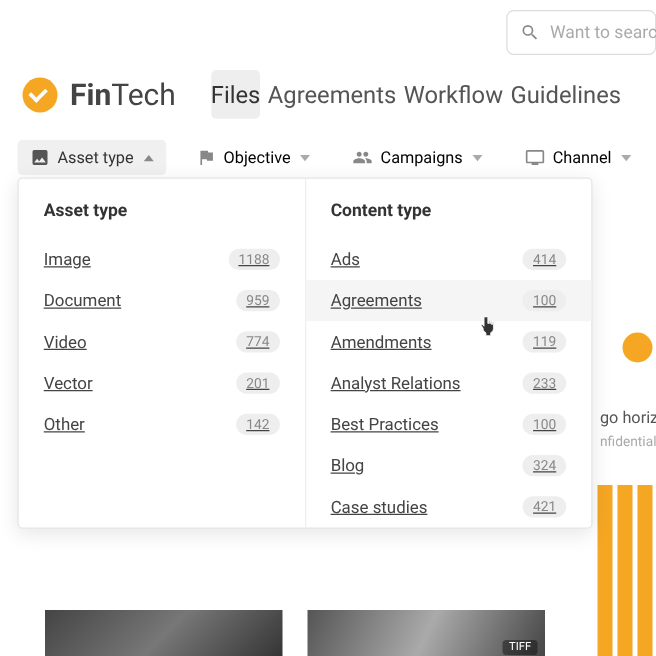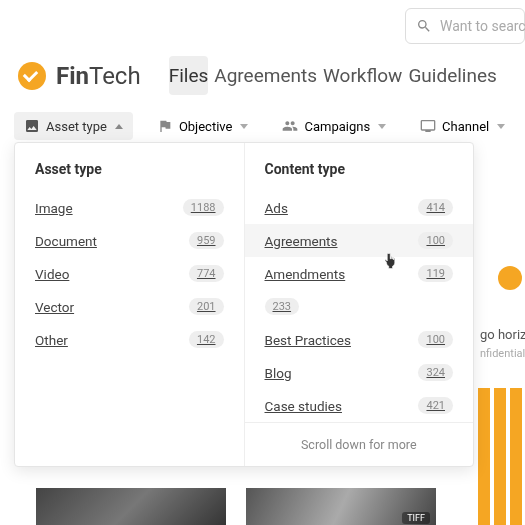--- a/index.html
+++ b/index.html
@@ -144,34 +144,34 @@
       </div>
     <div class="item-row hover">
         <span>Agreements</span>
         <span class="count-pill">100</span>
       </div>
     <div class="item-row">
         <span>Amendments</span>
         <span class="count-pill">119</span>
       </div>
     <div class="item-row">
+        <span>Analyst Relations</span>
         <span class="count-pill">233</span>
       </div>
     <div class="item-row">
         <span>Best Practices</span>
         <span class="count-pill">100</span>
       </div>
     <div class="item-row">
         <span>Blog</span>
         <span class="count-pill">324</span>
       </div>
     <div class="item-row">
         <span>Case studies</span>
         <span class="count-pill">421</span>
       </div>
-    <div class="scroll-more">Scroll down for more</div>
   </div>
 </div>
 
 <svg class="cursor" style="top:252px; left:382px;" viewBox="0 0 24 24">
     <path fill="#333" d="M10 2h1v7h1V6h1v3h1V7h1v3h1V8h1v6c0 2-1 4-3 5v3h-5v-3c-2-1-3-3-3-5l-2-3 1-1 2 2V2z"></path>
     <path fill="none" stroke="#fff" stroke-width=".8" d="M10 2h1v7h1V6h1v3h1V7h1v3h1V8h1v6c0 2-1 4-3 5v3h-5v-3c-2-1-3-3-3-5l-2-3 1-1 2 2V2z"></path>
   </svg>
 
 </body></html>

